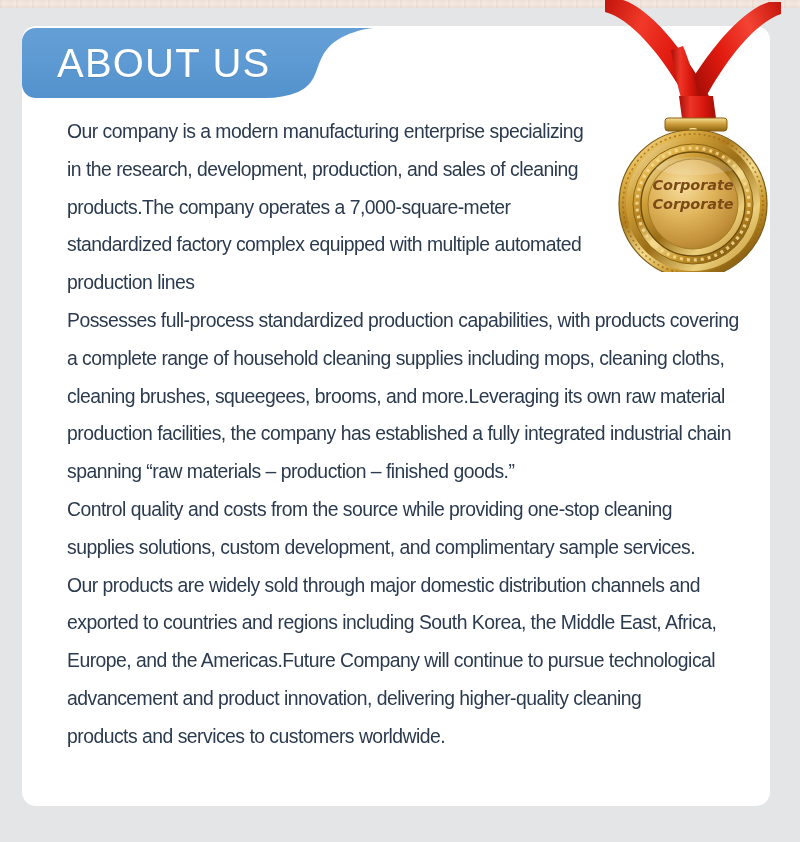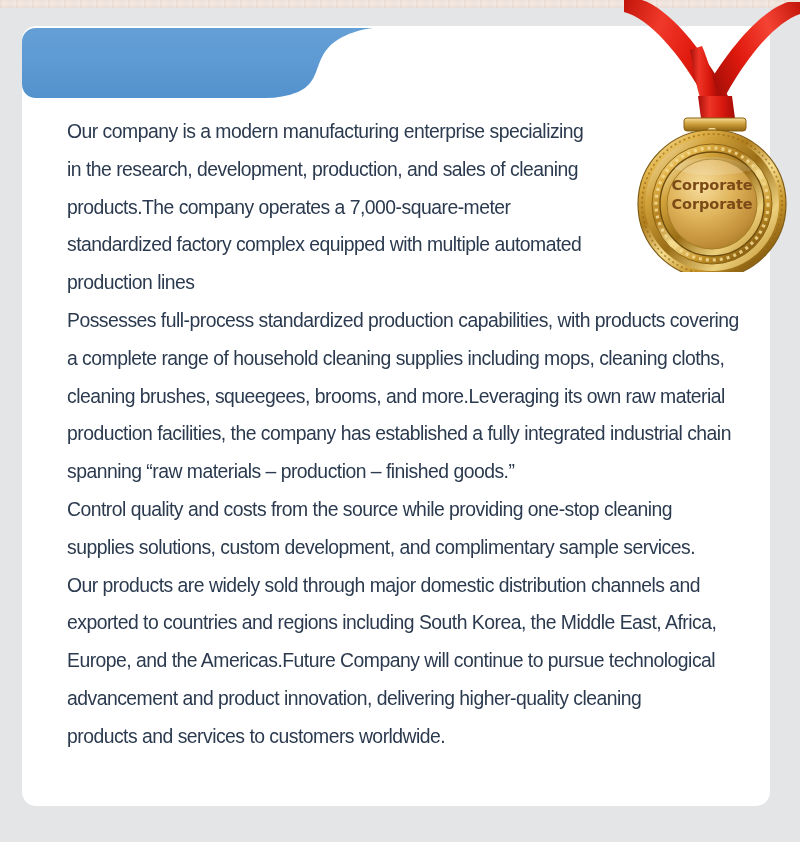--- a/index.html
+++ b/index.html
@@ -63,24 +63,25 @@
     font-family: "Liberation Sans", sans-serif;
     font-weight: 400;
     line-height: 48px;
     white-space: nowrap;
     text-shadow: 0 1px 1px rgba(0,0,0,0.10);
   }
 
   
   .medal-wrap {
     position: absolute;
-    left: 624px;
+    left: 605px;
     top: 0px;
     width: 176px;
     height: 272px;
+    font-style: italic;
   }
   .medal-label {
     position: absolute;
     left: 0;
     top: 176px;
     width: 176px;
     text-align: center;
     font-family: "DejaVu Sans", sans-serif;
     font-weight: bold;
     font-size: 14.5px;
@@ -124,20 +125,21 @@
   <svg width="360" height="76" viewBox="0 0 360 76">
     <defs>
       <linearGradient id="blueGrad" x1="0" y1="0" x2="0" y2="1">
         <stop offset="0%" stop-color="#649fd6"></stop>
         <stop offset="48%" stop-color="#5e9ad3"></stop>
         <stop offset="100%" stop-color="#5392cd"></stop>
       </linearGradient>
     </defs>
     <path d="M14,2 L352,2 C352,2 322,4 306,22 C292,38 298,56 276,66 C266,70 254,72 244,72 L14,72 C6,72 0,66 0,58 L0,16 C0,8 6,2 14,2 Z" fill="url(#blueGrad)"></path>
   </svg>
+  <div class="banner-title">ABOUT US</div>
 </div>
 
 <div class="medal-wrap">
   <svg width="176" height="272" viewBox="0 0 176 272">
     <defs>
       <linearGradient id="ribL" x1="0" y1="0" x2="1" y2="0.4">
         <stop offset="0%" stop-color="#c3150b"></stop>
         <stop offset="38%" stop-color="#f0392a"></stop>
         <stop offset="72%" stop-color="#e11b0f"></stop>
         <stop offset="100%" stop-color="#b5110a"></stop>

